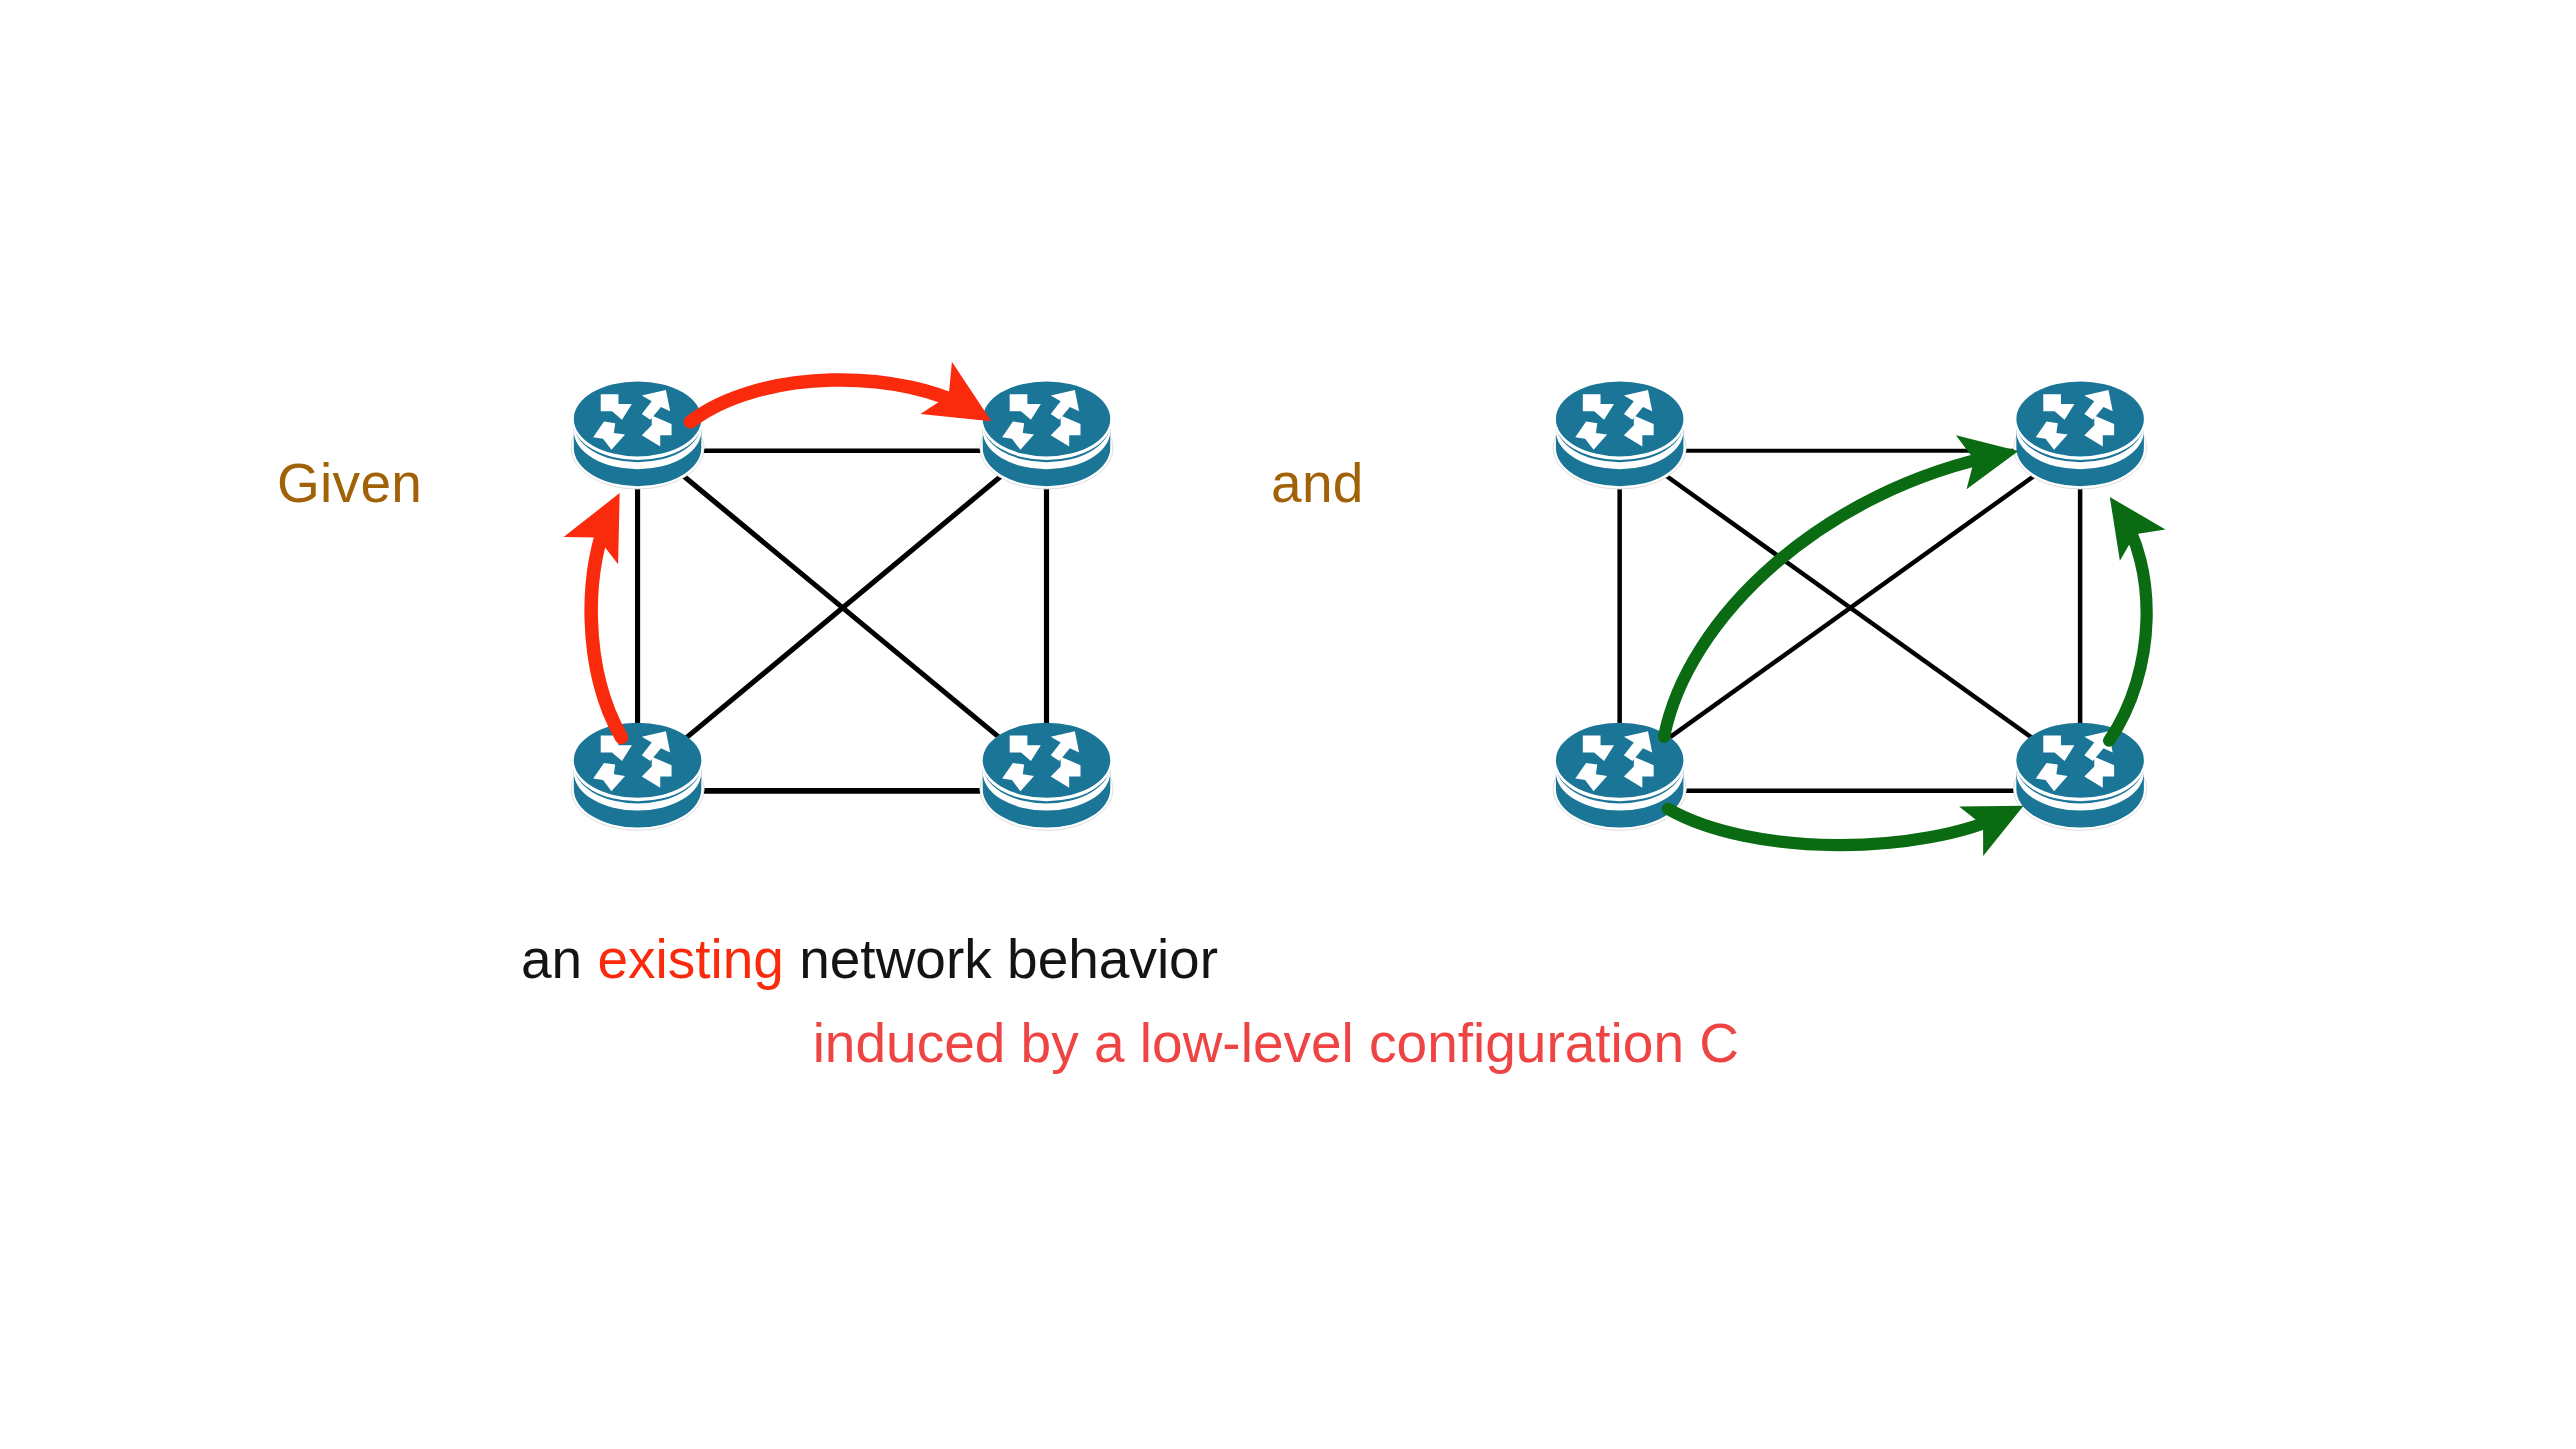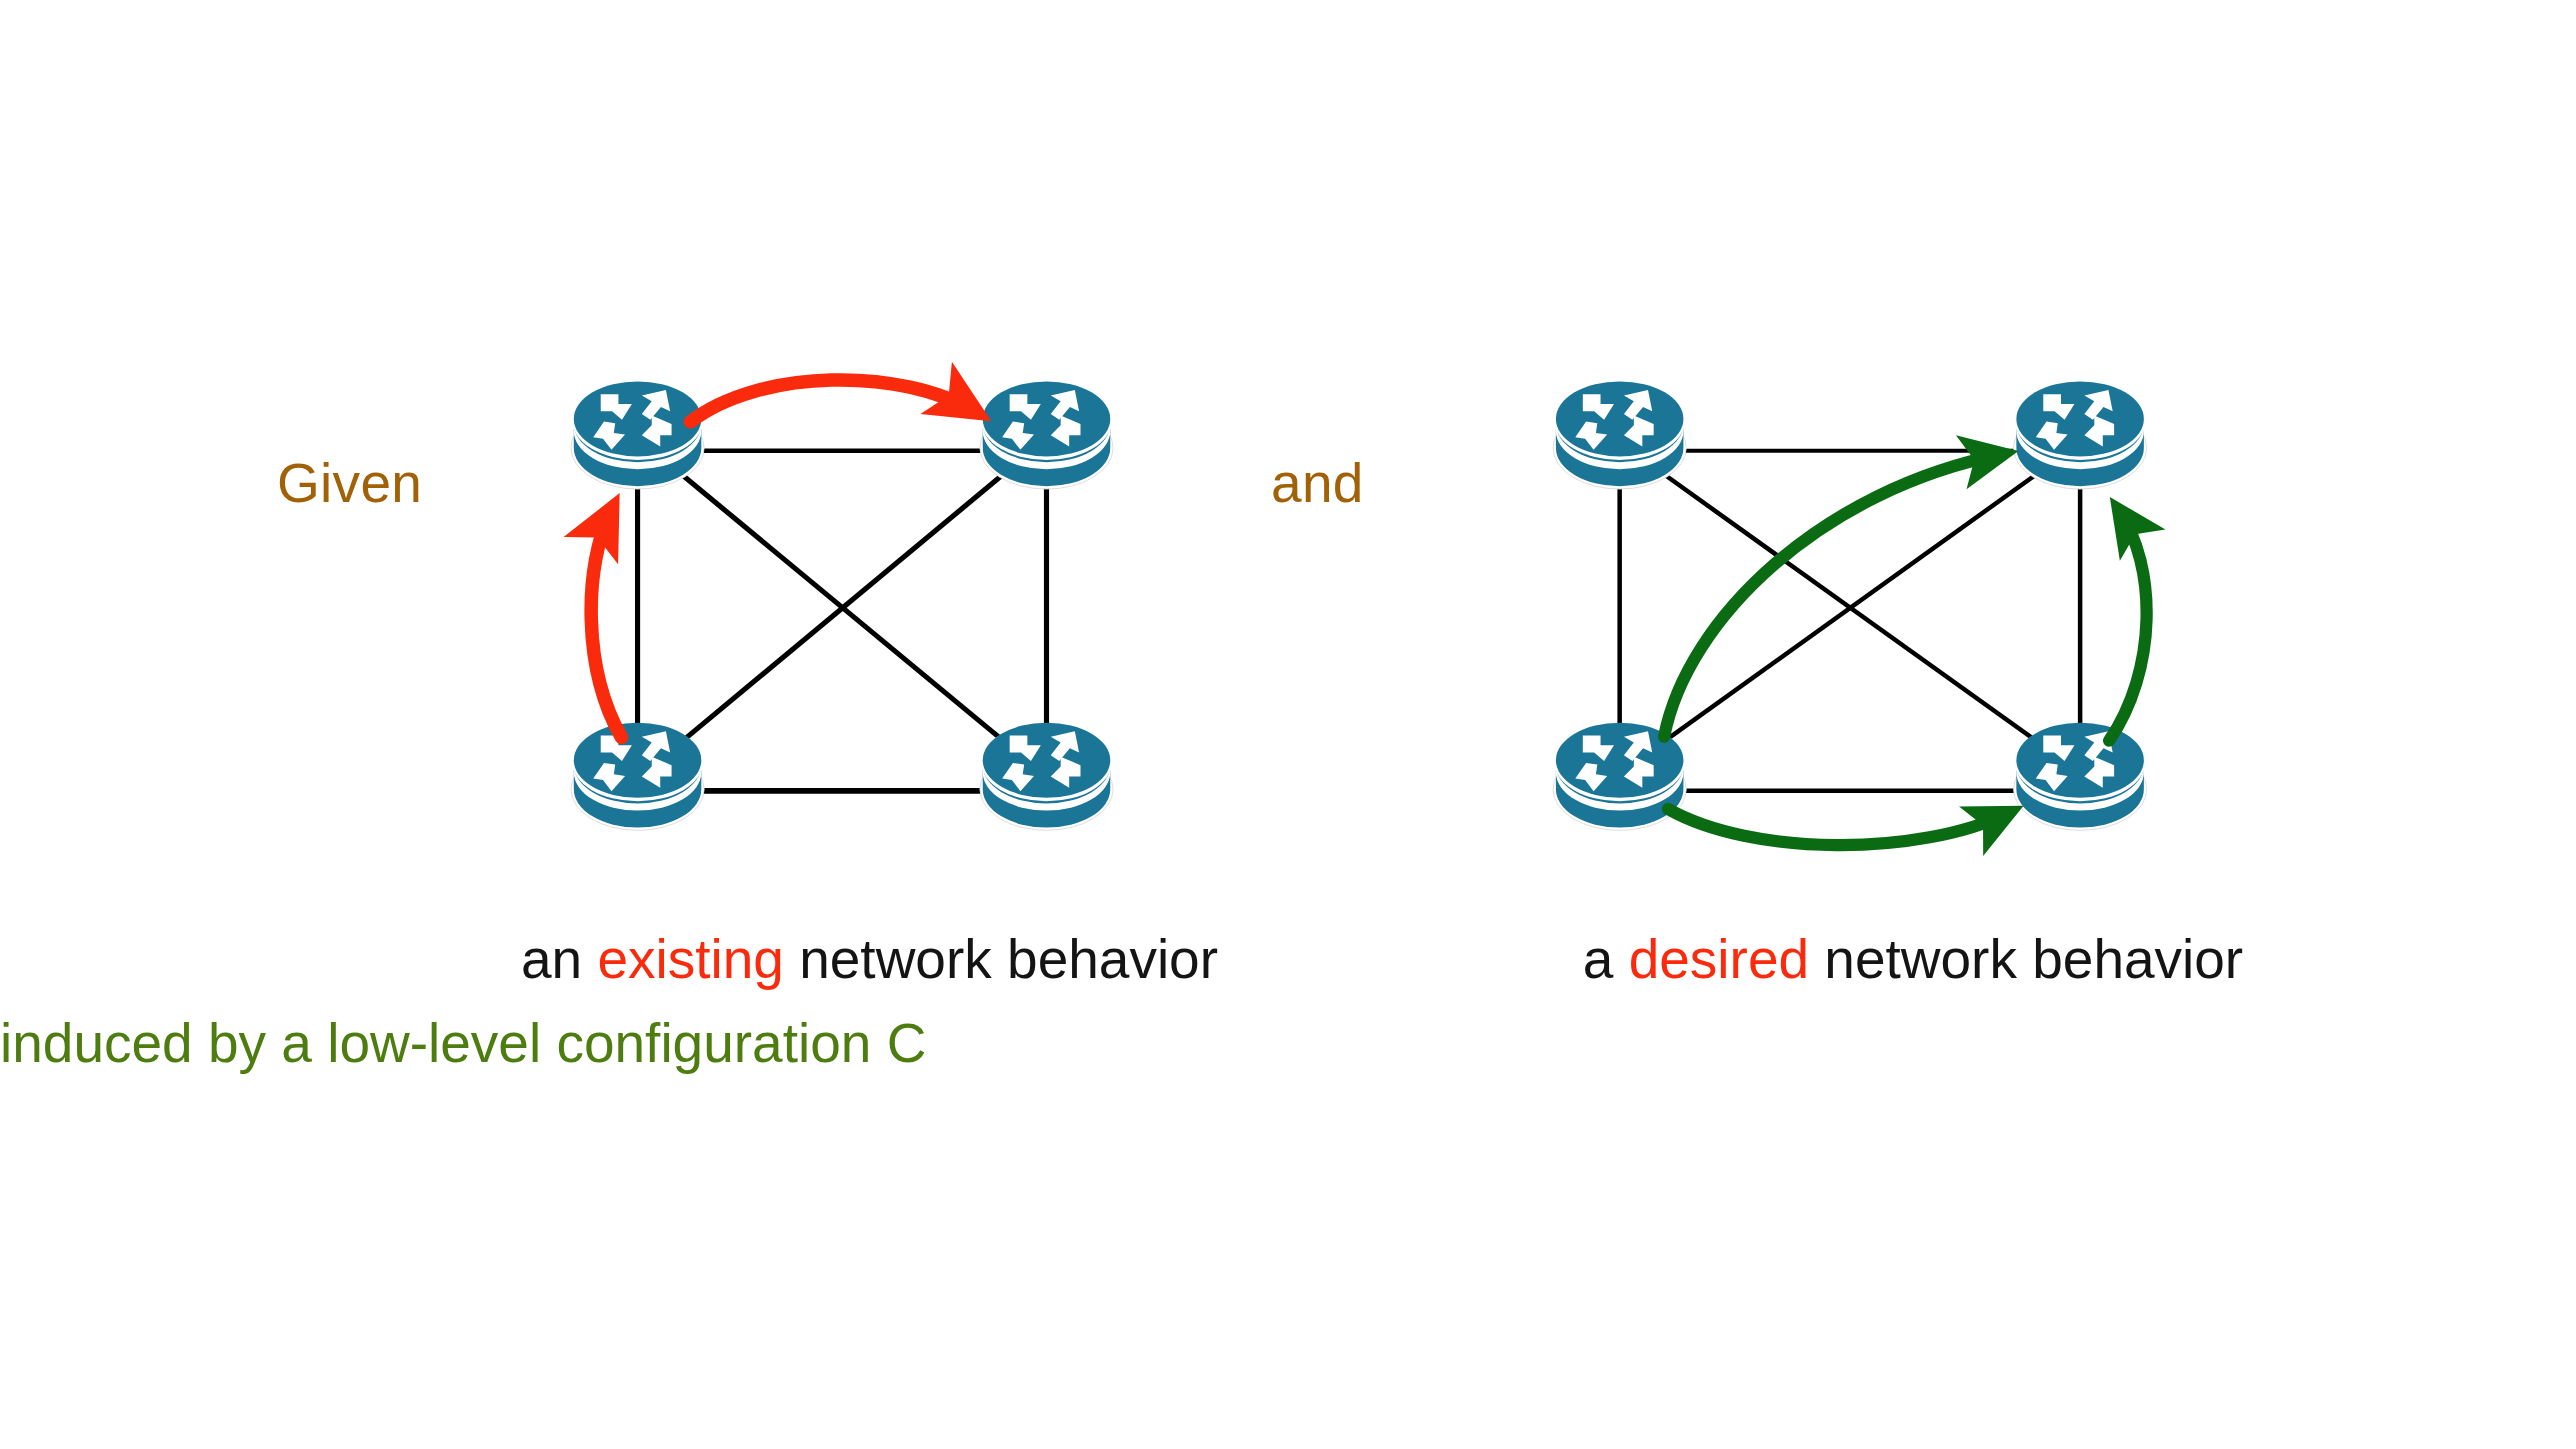--- a/index.html
+++ b/index.html
@@ -36,22 +36,22 @@
     white-space: nowrap;
     font-size: 55px;
     font-weight: 400;
     color: #141414;
     font-family: "Liberation Sans", "DejaVu Sans", sans-serif;
   }
   #caption-left-line1 {
     left: 0; top: 927px; width: 1739px; text-align: center;
   }
   #caption-left-line2 {
-    left: 0; top: 1011px; width: 1739px; text-align: left;
-    color: #4d7c0f;
+    left: 0; top: 1011px; width: 1739px; text-align: right;
+    color: #ef4444;
   }
   #caption-right-line1 {
     left: 1533px; top: 927px; width: 760px; text-align: center;
   }
   .hl-red { color: #fa2a0c; }
   .net-svg {
     position: absolute;
     top: 0; left: 0;
     width: 2576px;
     height: 1449px;
@@ -66,23 +66,20 @@
   <div class="label-word" id="given-label">Given</div>
 
   <div class="label-word" id="and-label">and</div>
 
   <div class="caption" id="caption-left-line1">
     <span>an </span><span class="hl-red">existing</span><span> network behavior</span>
   </div>
 
   <div class="caption" id="caption-left-line2">induced by a low-level configuration C</div>
 
-  <div class="caption" id="caption-right-line1">
-    <span>a </span><span class="hl-red">desired</span><span> network behavior</span>
-  </div>
 
   <svg class="net-svg" viewBox="0 0 4000 2250">
     <defs>
 
       <symbol id="router" viewBox="0 0 200 160">
 
         <ellipse cx="100" cy="96" rx="94" ry="58" fill="#ffffff"></ellipse>
         <ellipse cx="100" cy="96" rx="94" ry="58" fill="none" stroke="#d8d8d8" stroke-width="1.2"></ellipse>
 
         <path d="M10 96 A90 54 0 0 0 190 96 L190 70 A90 54 0 0 1 10 70 Z" fill="#1b7597"></path>

